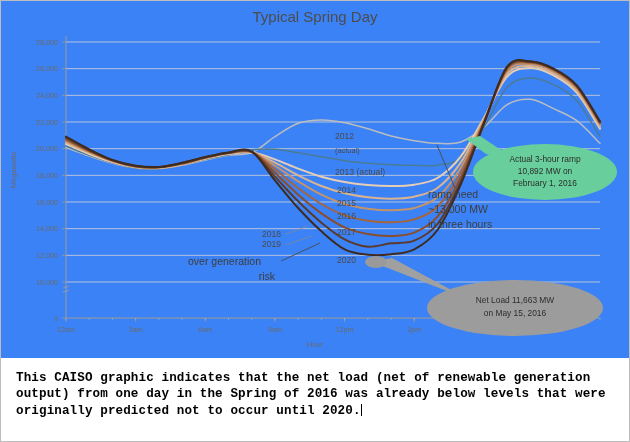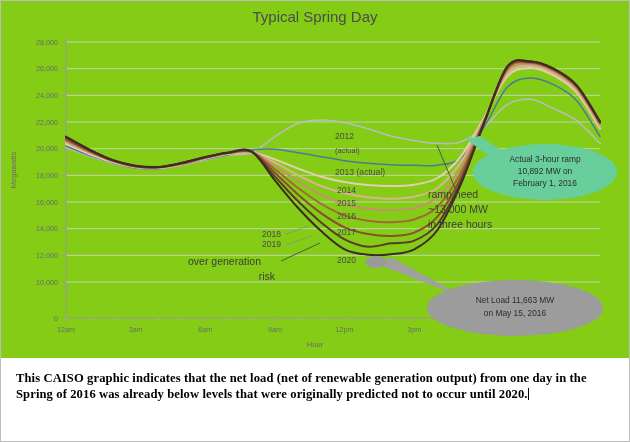--- a/index.html
+++ b/index.html
@@ -9,39 +9,39 @@
     background:#ffffff;
     font-family:"Liberation Sans", sans-serif;
     overflow:hidden;
     position:relative;
   }
   #page { position:relative; width:630px; height:442px; background:#fff; }
 
   
   #chart-region {
     position:absolute; left:0; top:0; width:630px; height:358px;
-    background:#84cc16;
+    background:#3b82f6;
   }
   #chart-svg { display:block; }
 
   
   .ttl { font-family:"Liberation Sans", sans-serif; font-size:15px; fill:#4c4c4c; }
   .axnum { font-family:"Liberation Sans", sans-serif; font-size:7.2px; fill:#6b6b6b; }
   .axcat { font-family:"Liberation Sans", sans-serif; font-size:7.2px; fill:#6b6b6b; }
   .axttl { font-family:"Liberation Sans", sans-serif; font-size:7.5px; fill:#6b6b6b; }
   .yrlab { font-family:"Liberation Sans", sans-serif; font-size:8.6px; fill:#4a4a4a; }
   .yrlab-sm { font-family:"Liberation Sans", sans-serif; font-size:7.4px; fill:#4a4a4a; }
   .annot { font-family:"Liberation Sans", sans-serif; font-size:10.5px; fill:#3d3d3d; }
   .callout-txt { font-family:"Liberation Sans", sans-serif; font-size:8.4px; fill:#2d2d2d; }
 
   
   #caption {
     position:absolute; left:0; top:360px; width:630px; height:82px;
     padding:10px 8px 0 16px;
-    font-family:Liberation Serif, serif;
+    font-family:Liberation Mono, monospace;
     font-size:12.6px;
     font-weight:bold;
     line-height:1.30;
     color:#000000;
     letter-spacing:0.1px;
   }
   #caption .caret {
     display:inline-block; width:1px; height:12px;
     background:#000; vertical-align:-2px; margin-left:0px;
   }

